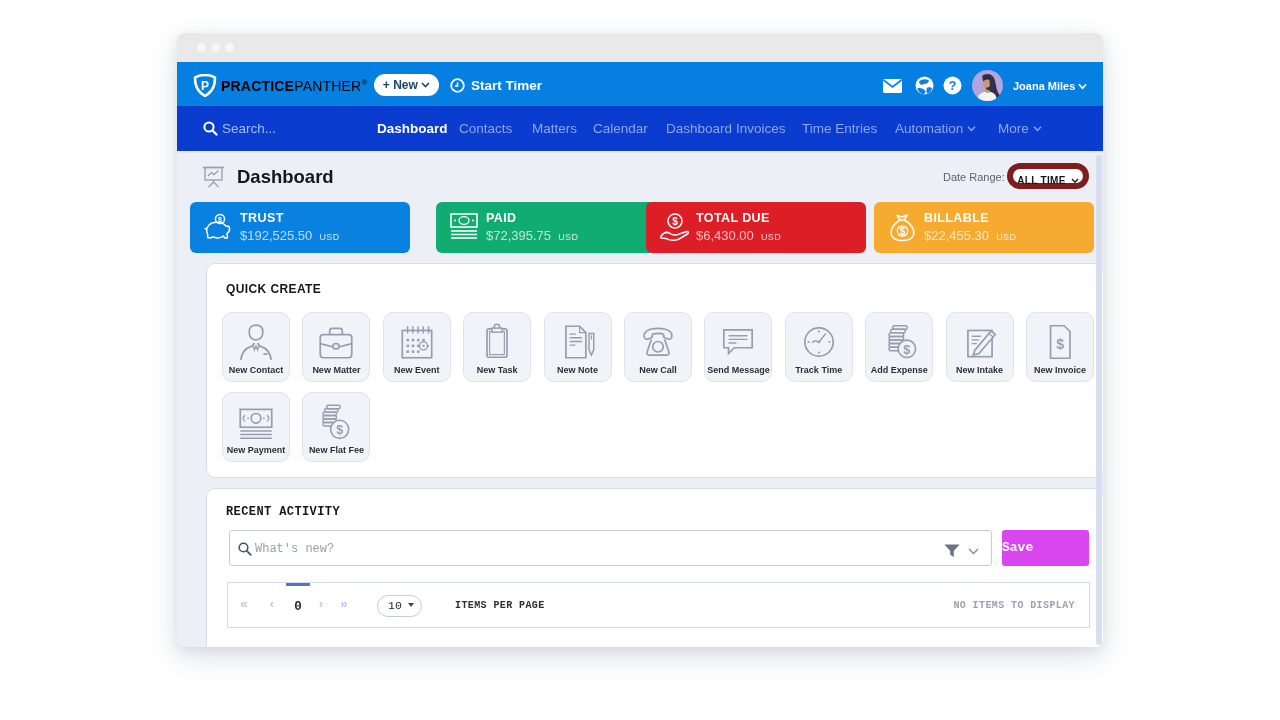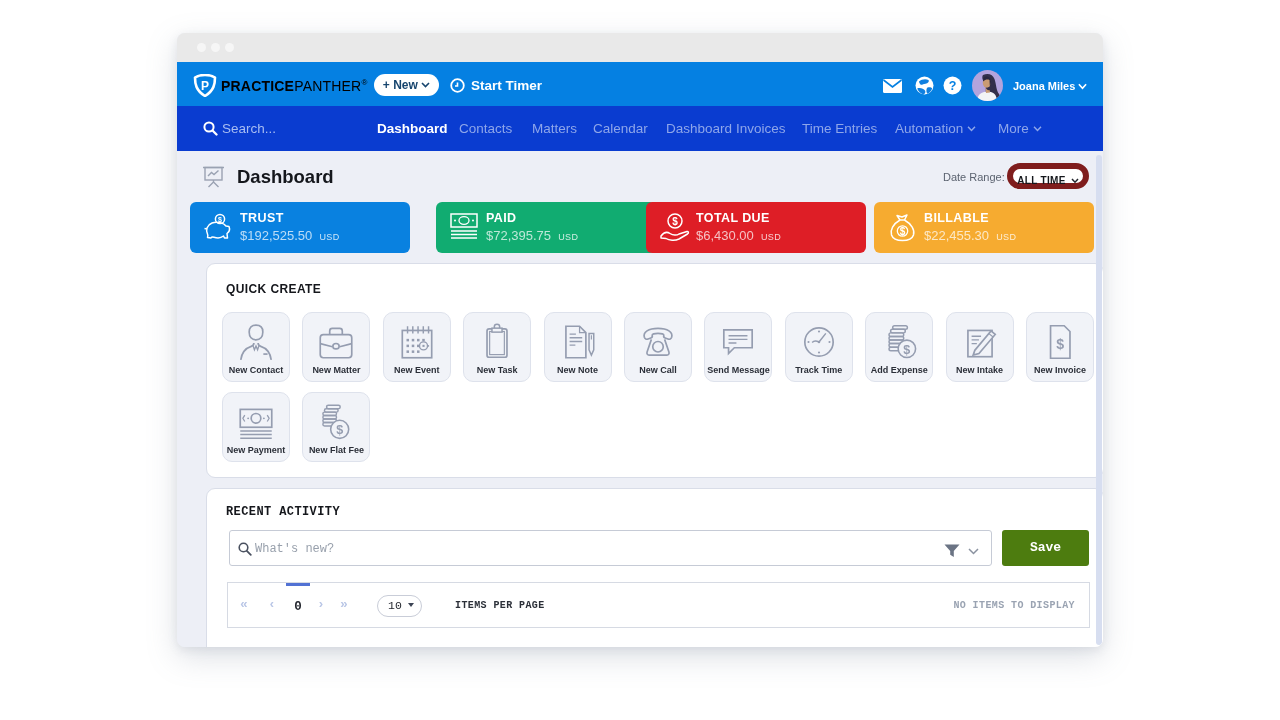--- a/index.html
+++ b/index.html
@@ -39,21 +39,21 @@
 .panel { position:absolute; left:29px; width:898px; background:#fff; border:1px solid #d9dde8; border-radius:9px; }
 .ptitle { position:absolute; left:19px; color:#15171c; font-size:12px; font-weight:bold; letter-spacing:0.4px; }
 
 
 .qbtn { position:absolute; width:68px; height:70px; background:#f1f3f8; border:1px solid #dee2ec; border-radius:10px; }
 .qbtn svg { position:absolute; left:50%; top:8px; transform:translateX(-50%); }
 .qbtn .lbl { position:absolute; left:0; right:0; bottom:6px; text-align:center; font-size:9px; font-weight:bold; color:#2b2f38; white-space:nowrap; }
 
 
 .searchbox { position:absolute; left:22px; top:41px; width:763px; height:36px; background:#fff; border:1px solid #c6cbd6; border-radius:3px; }
-.savebtn { position:absolute; left:795px; top:41px; width:87px; height:36px; background:#4d7c0f; border-radius:3px; color:#fff; font-size:13px; font-weight:bold; text-align:center; line-height:36px; }
+.savebtn { position:absolute; left:795px; top:41px; width:87px; height:36px; background:#d946ef; border-radius:3px; color:#fff; font-size:13px; font-weight:bold; text-align:left; line-height:36px; }
 .pagbox { position:absolute; left:20px; top:93px; width:863px; height:46px; border:1px solid #d6dae3; background:#fff; }
 .scrollstrip { position:absolute; left:919px; top:122px; width:6px; height:490px; background:#d7def0; border-radius:3px; }
 </style>
 </head>
 <body>
 <div class="stage">
   <div class="window">
     <div class="titlebar">
       <div class="dot" style="left:20px;"></div>
       <div class="dot" style="left:34px;"></div>

